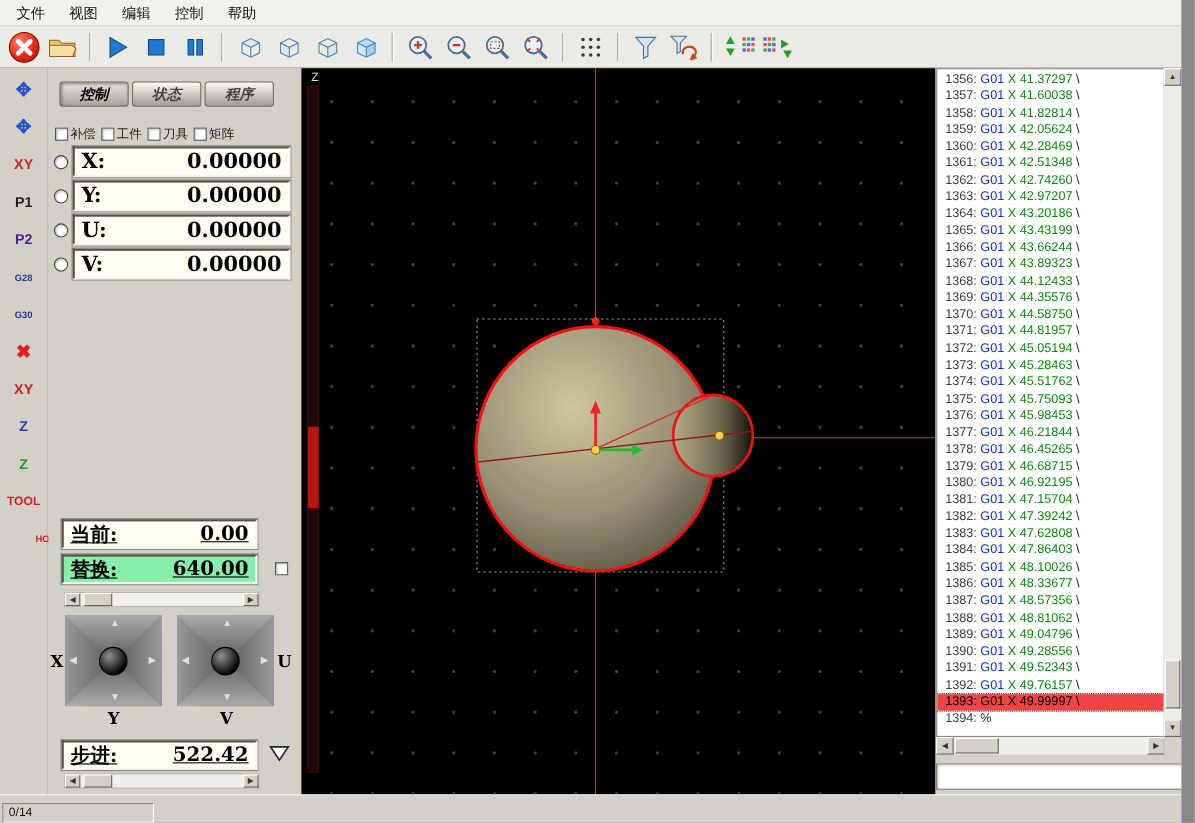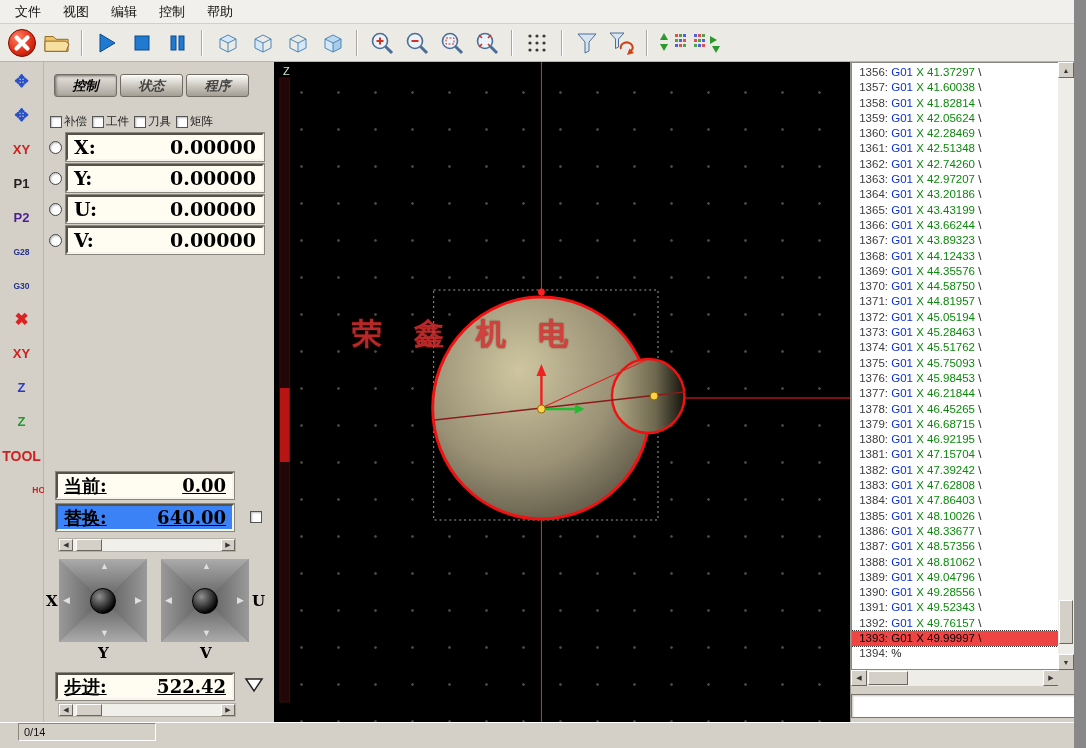--- a/index.html
+++ b/index.html
@@ -33,21 +33,21 @@
   .chkbox { width:12px; height:12px; background:#fff; border:1px solid #555; box-shadow:inset 1px 1px 2px #bbb; flex:none; }
   .axes { position:absolute; top:71px; left:5px; }
   .axrow { display:flex; align-items:center; gap:4px; margin-bottom:3px; height:28px; }
   .radio { width:13px; height:13px; border-radius:50%; border:1px solid #444; background:#fff; box-shadow:inset 1px 1px 2px #bbb; flex:none; cursor:pointer; }
   .valbox { background:#fffdf2; border:2px solid; border-color:#55524a #f6f4ec #f6f4ec #55524a; box-shadow:0 0 0 1px #8a877e;
             display:flex; justify-content:space-between; align-items:center; padding:0 6px;
             font-family:"DejaVu Serif","Liberation Serif",serif; font-weight:bold; color:#000; }
   .axbox { width:198px; height:28px; font-size:19px; }
   .vrow { position:absolute; left:12px;text-decoration:underline; }
   .wbox { width:178px; height:27px; font-size:18px; }
-  .graybox { background:#3b82f6; }
+  .graybox { background:#86efac; }
   .lonechk { position:absolute; }
   
   .sbar { position:absolute; height:14px; background:#f1efe9; border:1px solid #b2afa7; }
   .sbtn { position:absolute; top:0; width:14px; height:12px; background:#d4d0c8; border:1px solid; border-color:#fff #6a675f #6a675f #fff;
           display:flex; align-items:center; justify-content:center; font-size:7px; color:#333; cursor:pointer; }
   .sthumb { position:absolute; top:0; height:12px; background:#d4d0c8; border:1px solid; border-color:#fff #6a675f #6a675f #fff; cursor:pointer; }
   
   .pad { position:absolute; width:88px; height:83px; background:linear-gradient(135deg,#b8b8b8,#6a6a6a); cursor:pointer; }
   .pt { position:absolute; inset:0; }
   .pt-up    { clip-path:polygon(0 0,100% 0,50% 50%);   background:linear-gradient(180deg,#ababab,#141414); }
@@ -86,21 +86,21 @@
   .vsthumb { position:absolute; left:1px; width:14px; background:#d4d0c8; border:1px solid; border-color:#fff #6a675f #6a675f #fff; cursor:pointer; }
   .hscroll { position:absolute; left:0; top:608px; width:208px; height:16px; background:#efede7; }
   .hsbtn { position:absolute; top:0; width:16px; height:16px; background:#d4d0c8; border:1px solid; border-color:#fff #6a675f #6a675f #fff;
            display:flex; align-items:center; justify-content:center; font-size:7px; color:#333; cursor:pointer; }
   .hsthumb { position:absolute; top:1px; height:14px; background:#d4d0c8; border:1px solid; border-color:#fff #6a675f #6a675f #fff; cursor:pointer; }
   .scorner { position:absolute; right:0; top:608px; width:16px; height:16px; background:#d4d0c8; }
   .editbox { position:absolute; left:0; top:632px; width:224px; height:24px; background:#fff; border:1px solid #7a7770;
              box-shadow:inset 1px 1px 2px #c8c5be; font-size:12px; padding:0 4px; }
 
   
-  .statusbar { height:26px; background:#d4d0c8; border-top:1px solid #fff; display:flex; align-items:flex-start; padding-left:18px; }
+  .statusbar { height:26px; background:#d4d0c8; border-top:1px solid #fff; display:flex; align-items:flex-end; padding-left:2px; }
   .statuscell { width:138px; height:18px; border:1px solid; border-color:#8a877e #fff #fff #8a877e; display:flex; align-items:center;
                 padding-left:5px; font-size:11px; color:#111; }
 </style>
 </head>
 <body>
 
 <div class="app">
 
   <div class="menubar">
       <div class="menu-item">文件</div>
@@ -288,21 +288,21 @@
         <div class="sideitem" style="color: rgb(40, 80, 200); font-size: 17px;">✥</div>
         <div class="sideitem" style="color: rgb(204, 34, 34);">XY</div>
         <div class="sideitem" style="color: rgb(34, 34, 34);">P1</div>
         <div class="sideitem" style="color: #4c1d95;">P2</div>
         <div class="sideitem" style="color: rgb(40, 52, 138); font-size: 8.5px;">G28</div>
         <div class="sideitem" style="color: rgb(40, 52, 138); font-size: 8.5px;">G30</div>
         <div class="sideitem" style="color: rgb(221, 34, 34); font-size: 17px;">✖</div>
         <div class="sideitem" style="color: rgb(204, 34, 34);">XY</div>
         <div class="sideitem" style="color: rgb(40, 56, 204);">Z</div>
         <div class="sideitem" style="color: rgb(34, 153, 47);">Z</div>
-        <div class="sideitem" style="color: rgb(204, 34, 34); font-size: 14px;">TOOL</div>
+        <div class="sideitem" style="color: rgb(204, 34, 34); font-size: 11px;">TOOL</div>
         <div class="sideitem" style="color: rgb(204, 34, 34); font-size: 8.5px; margin-left: 47px;">HOME</div>
       </div>
 
     <div class="ctrlpanel">
       <div class="tabs">
           <div class="tab active">控制</div>
           <div class="tab">状态</div>
           <div class="tab">程序</div>
         </div>
       <div class="chkrow">
@@ -451,21 +451,20 @@
         <line x1="273" y1="344" x2="273" y2="312" stroke="#ee2222" stroke-width="2.5"></line>
         <polygon points="268,314 273,302 278,314" fill="#ee2222"></polygon>
         <line x1="277" y1="347" x2="307" y2="347" stroke="#22bb33" stroke-width="2.5"></line>
         <polygon points="307,342 317,347 307,352" fill="#22bb33"></polygon>
 
         <circle cx="273" cy="230" r="3.5" fill="#ff2222"></circle>
         <circle cx="273" cy="347" r="4" fill="#ffd24a" stroke="#8a6a00"></circle>
         <circle cx="388" cy="334" r="4" fill="#ffd24a" stroke="#8a6a00"></circle>
       </svg>
       <div class="zlabel">Z</div>
-      <div class="watermark">荣鑫机电</div>
     </div>
 
     <div class="gpanel">
       <div class="glist"><div class="gl"><span class="gn">1356:</span><span class="gc"> G01</span><span class="gx"> X 41.37297</span><span class="gt"> \</span></div><div class="gl"><span class="gn">1357:</span><span class="gc"> G01</span><span class="gx"> X 41.60038</span><span class="gt"> \</span></div><div class="gl"><span class="gn">1358:</span><span class="gc"> G01</span><span class="gx"> X 41.82814</span><span class="gt"> \</span></div><div class="gl"><span class="gn">1359:</span><span class="gc"> G01</span><span class="gx"> X 42.05624</span><span class="gt"> \</span></div><div class="gl"><span class="gn">1360:</span><span class="gc"> G01</span><span class="gx"> X 42.28469</span><span class="gt"> \</span></div><div class="gl"><span class="gn">1361:</span><span class="gc"> G01</span><span class="gx"> X 42.51348</span><span class="gt"> \</span></div><div class="gl"><span class="gn">1362:</span><span class="gc"> G01</span><span class="gx"> X 42.74260</span><span class="gt"> \</span></div><div class="gl"><span class="gn">1363:</span><span class="gc"> G01</span><span class="gx"> X 42.97207</span><span class="gt"> \</span></div><div class="gl"><span class="gn">1364:</span><span class="gc"> G01</span><span class="gx"> X 43.20186</span><span class="gt"> \</span></div><div class="gl"><span class="gn">1365:</span><span class="gc"> G01</span><span class="gx"> X 43.43199</span><span class="gt"> \</span></div><div class="gl"><span class="gn">1366:</span><span class="gc"> G01</span><span class="gx"> X 43.66244</span><span class="gt"> \</span></div><div class="gl"><span class="gn">1367:</span><span class="gc"> G01</span><span class="gx"> X 43.89323</span><span class="gt"> \</span></div><div class="gl"><span class="gn">1368:</span><span class="gc"> G01</span><span class="gx"> X 44.12433</span><span class="gt"> \</span></div><div class="gl"><span class="gn">1369:</span><span class="gc"> G01</span><span class="gx"> X 44.35576</span><span class="gt"> \</span></div><div class="gl"><span class="gn">1370:</span><span class="gc"> G01</span><span class="gx"> X 44.58750</span><span class="gt"> \</span></div><div class="gl"><span class="gn">1371:</span><span class="gc"> G01</span><span class="gx"> X 44.81957</span><span class="gt"> \</span></div><div class="gl"><span class="gn">1372:</span><span class="gc"> G01</span><span class="gx"> X 45.05194</span><span class="gt"> \</span></div><div class="gl"><span class="gn">1373:</span><span class="gc"> G01</span><span class="gx"> X 45.28463</span><span class="gt"> \</span></div><div class="gl"><span class="gn">1374:</span><span class="gc"> G01</span><span class="gx"> X 45.51762</span><span class="gt"> \</span></div><div class="gl"><span class="gn">1375:</span><span class="gc"> G01</span><span class="gx"> X 45.75093</span><span class="gt"> \</span></div><div class="gl"><span class="gn">1376:</span><span class="gc"> G01</span><span class="gx"> X 45.98453</span><span class="gt"> \</span></div><div class="gl"><span class="gn">1377:</span><span class="gc"> G01</span><span class="gx"> X 46.21844</span><span class="gt"> \</span></div><div class="gl"><span class="gn">1378:</span><span class="gc"> G01</span><span class="gx"> X 46.45265</span><span class="gt"> \</span></div><div class="gl"><span class="gn">1379:</span><span class="gc"> G01</span><span class="gx"> X 46.68715</span><span class="gt"> \</span></div><div class="gl"><span class="gn">1380:</span><span class="gc"> G01</span><span class="gx"> X 46.92195</span><span class="gt"> \</span></div><div class="gl"><span class="gn">1381:</span><span class="gc"> G01</span><span class="gx"> X 47.15704</span><span class="gt"> \</span></div><div class="gl"><span class="gn">1382:</span><span class="gc"> G01</span><span class="gx"> X 47.39242</span><span class="gt"> \</span></div><div class="gl"><span class="gn">1383:</span><span class="gc"> G01</span><span class="gx"> X 47.62808</span><span class="gt"> \</span></div><div class="gl"><span class="gn">1384:</span><span class="gc"> G01</span><span class="gx"> X 47.86403</span><span class="gt"> \</span></div><div class="gl"><span class="gn">1385:</span><span class="gc"> G01</span><span class="gx"> X 48.10026</span><span class="gt"> \</span></div><div class="gl"><span class="gn">1386:</span><span class="gc"> G01</span><span class="gx"> X 48.33677</span><span class="gt"> \</span></div><div class="gl"><span class="gn">1387:</span><span class="gc"> G01</span><span class="gx"> X 48.57356</span><span class="gt"> \</span></div><div class="gl"><span class="gn">1388:</span><span class="gc"> G01</span><span class="gx"> X 48.81062</span><span class="gt"> \</span></div><div class="gl"><span class="gn">1389:</span><span class="gc"> G01</span><span class="gx"> X 49.04796</span><span class="gt"> \</span></div><div class="gl"><span class="gn">1390:</span><span class="gc"> G01</span><span class="gx"> X 49.28556</span><span class="gt"> \</span></div><div class="gl"><span class="gn">1391:</span><span class="gc"> G01</span><span class="gx"> X 49.52343</span><span class="gt"> \</span></div><div class="gl"><span class="gn">1392:</span><span class="gc"> G01</span><span class="gx"> X 49.76157</span><span class="gt"> \</span></div><div class="gl sel"><span class="gn">1393:</span><span class="gc"> G01</span><span class="gx"> X 49.99997</span><span class="gt"> \</span></div><div class="gl"><span class="gn">1394:</span><span class="gp"> %</span></div></div>
       <div class="vscroll">
         <span class="vsbtn" style="top:0">▲</span>
         <span class="vsthumb" style="top:538px; height:44px"></span>
         <span class="vsbtn" style="bottom:0; top:auto">▼</span>
       </div>
       <div class="hscroll">

